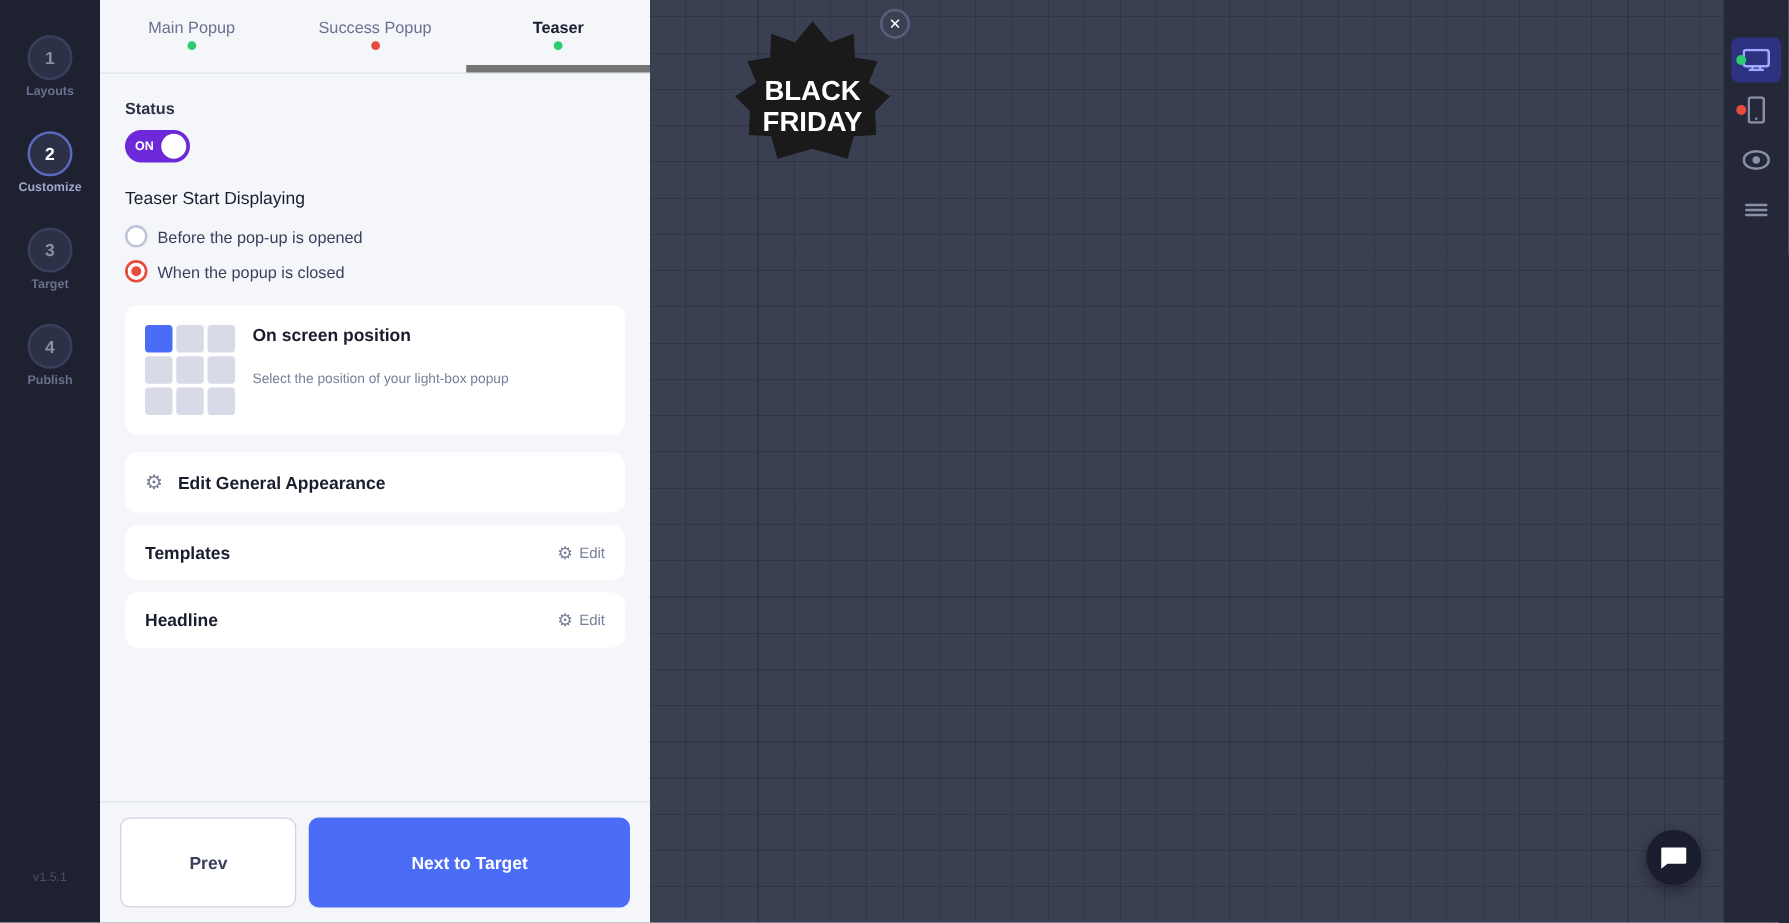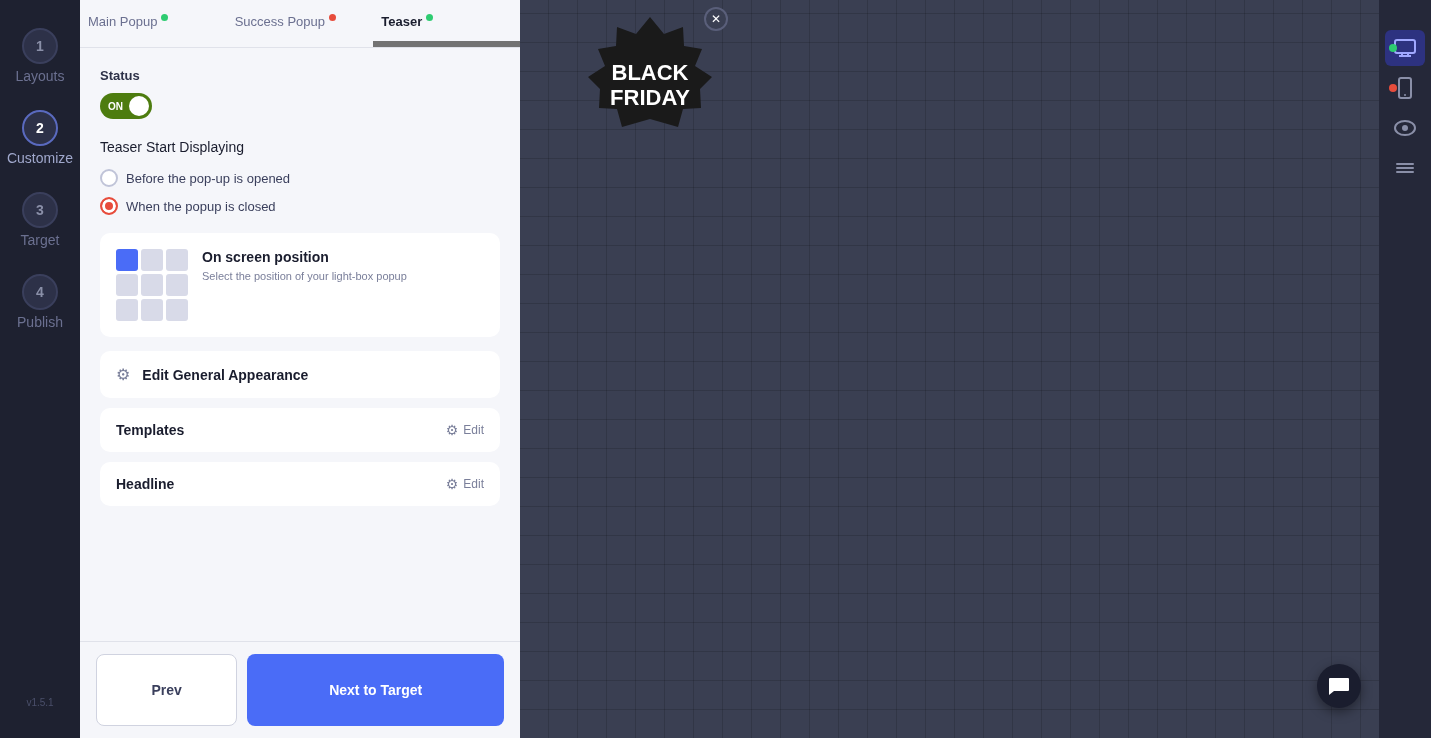--- a/index.html
+++ b/index.html
@@ -43,23 +43,24 @@
       color: #8a8fa8;
       font-size: 14px;
       font-weight: 600;
     }
     .step-circle.active {
       background: #2d3148;
       border-color: #5a6abf;
       color: #ffffff;
     }
     .step-label {
-      font-size: 14px;
+      font-size: 10px;
       color: #6b7090;
       text-align: center;
+      font-weight: bold;
     }
     .step-label.active {
       color: #a0a8cc;
     }
     .version-text {
       margin-top: auto;
       font-size: 10px;
       color: #4a4f6a;
       padding-bottom: 10px;
     }
@@ -81,20 +82,22 @@
     }
     .tab-item {
       flex: 1;
       padding: 14px 8px 12px;
       text-align: center;
       font-size: 13px;
       color: #6b7090;
       cursor: pointer;
       position: relative;
       display: flex;
+      flex-direction: column;
+      align-items: center;
       gap: 4px;
     }
     .tab-item.active {
       color: #1a1d2e;
       font-weight: 700;
       border-bottom: 6px solid #737373;
     }
     .tab-dot {
       width: 7px;
       height: 7px;
@@ -121,21 +124,21 @@
     
     .toggle-container {
       display: flex;
       align-items: center;
       gap: 8px;
       margin-bottom: 20px;
     }
     .toggle-track {
       width: 52px;
       height: 26px;
-      background: #4d7c0f;
+      background: #6d28d9;
       border-radius: 13px;
       display: flex;
       align-items: center;
       padding: 2px 3px;
       cursor: pointer;
       position: relative;
     }
     .toggle-on-label {
       font-size: 10px;
       font-weight: 700;
@@ -212,21 +215,21 @@
       border-radius: 3px;
       cursor: pointer;
     }
     .pos-cell.active {
       background: #4a6cf7;
     }
     .pos-info h4 {
       font-size: 14px;
       font-weight: 700;
       color: #1a1d2e;
-      margin-bottom: 4px;
+      margin-bottom: 20px;
     }
     .pos-info p {
       font-size: 11px;
       color: #7a7f9a;
       line-height: 1.4;
     }
 
     
     .action-card {
       background: white;

